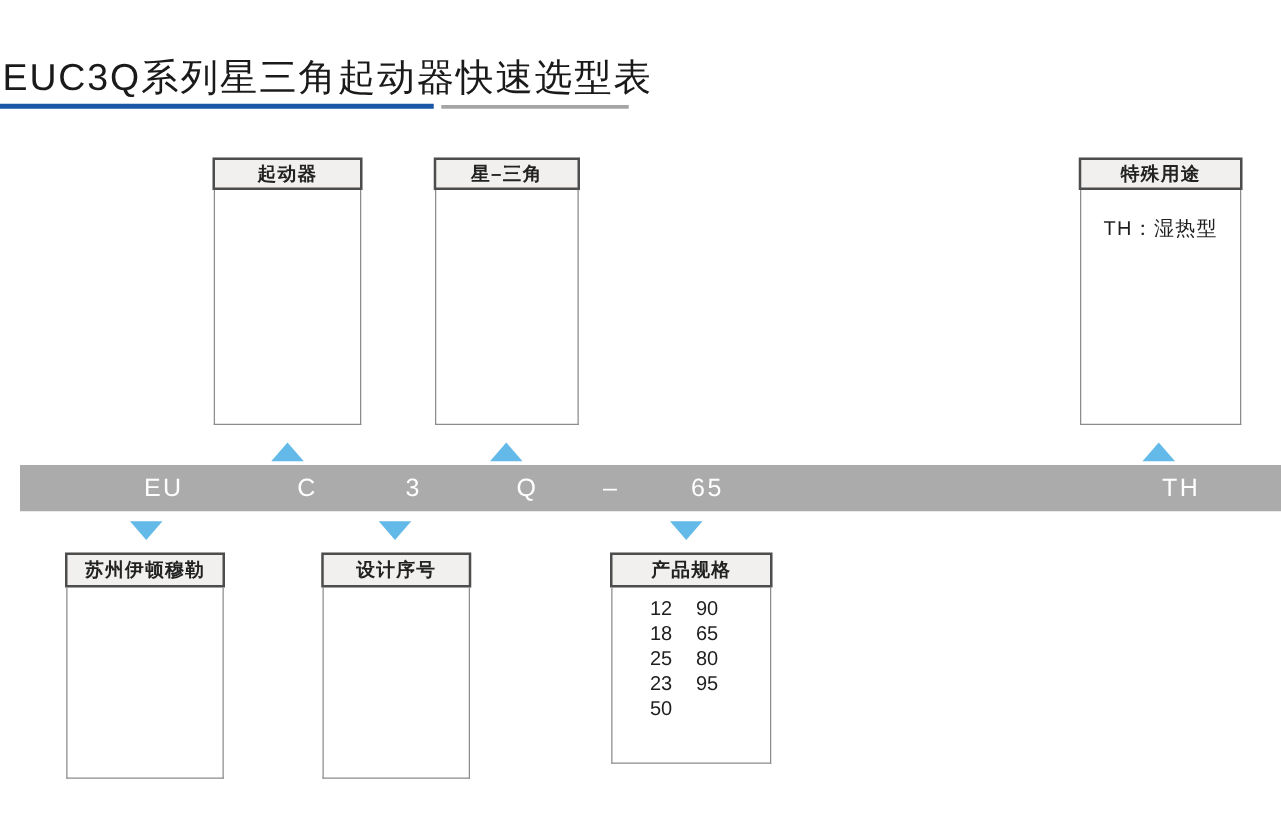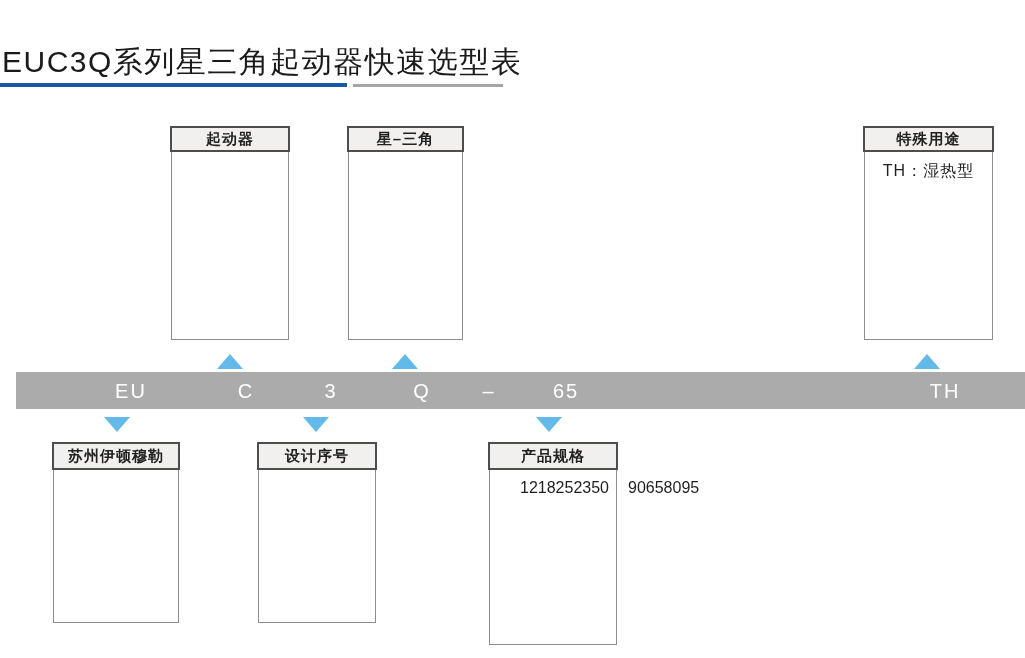--- a/index.html
+++ b/index.html
@@ -66,28 +66,29 @@
   }
   .pbox.top-row .pbox-body { top: 26px; }
   .pbox.bottom-row .pbox-body { top: 28px; }
 
   .pbox-note {
     padding-top: 9px;
     text-align: center;
     font-size: 16px;
     color: #1f1f1f;
     letter-spacing: 1px;
+    margin-top: 12px;
   }
 
   .spec-cols {
     display: flex;
     padding: 8px 0 0 30px;
     gap: 19px;
   }
-  .spec-col { display: flex; flex-direction: row; }
+  .spec-col { display: flex; flex-direction: column; }
   .spec-val {
     font-size: 16px;
     line-height: 20px;
     color: #1f1f1f;
   }
 
   
   .code-bar {
     position: absolute;
     left: 16px; top: 372px;
@@ -161,21 +162,21 @@
   <div class="pbox bottom-row" style="left:257px;top:442px;width:120px;height:181px">
     <div class="pbox-header">设计序号</div>
     <div class="pbox-body"></div>
   </div>
 
   <div class="pbox bottom-row" style="left:52px;top:442px;width:128px;height:181px">
     <div class="pbox-header">苏州伊顿穆勒</div>
     <div class="pbox-body"></div>
   </div>
 
-  <div class="pbox bottom-row" style="left:488px;top:442px;width:130px;height:203px">
+  <div class="pbox bottom-row" style="left:488px;top:442px;width:130px;height:169px">
     <div class="pbox-header">产品规格</div>
     <div class="pbox-body">
       <div class="spec-cols">
         <div class="spec-col">
           <span class="spec-val">12</span>
           <span class="spec-val">18</span>
           <span class="spec-val">25</span>
           <span class="spec-val">23</span>
           <span class="spec-val">50</span>
         </div>

